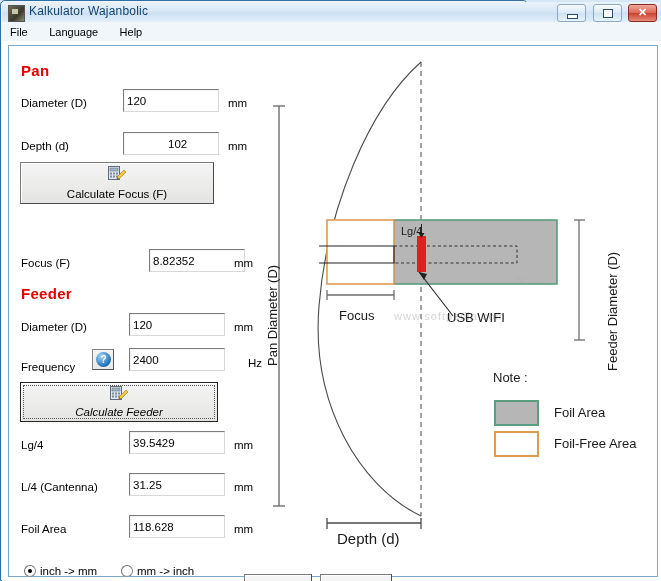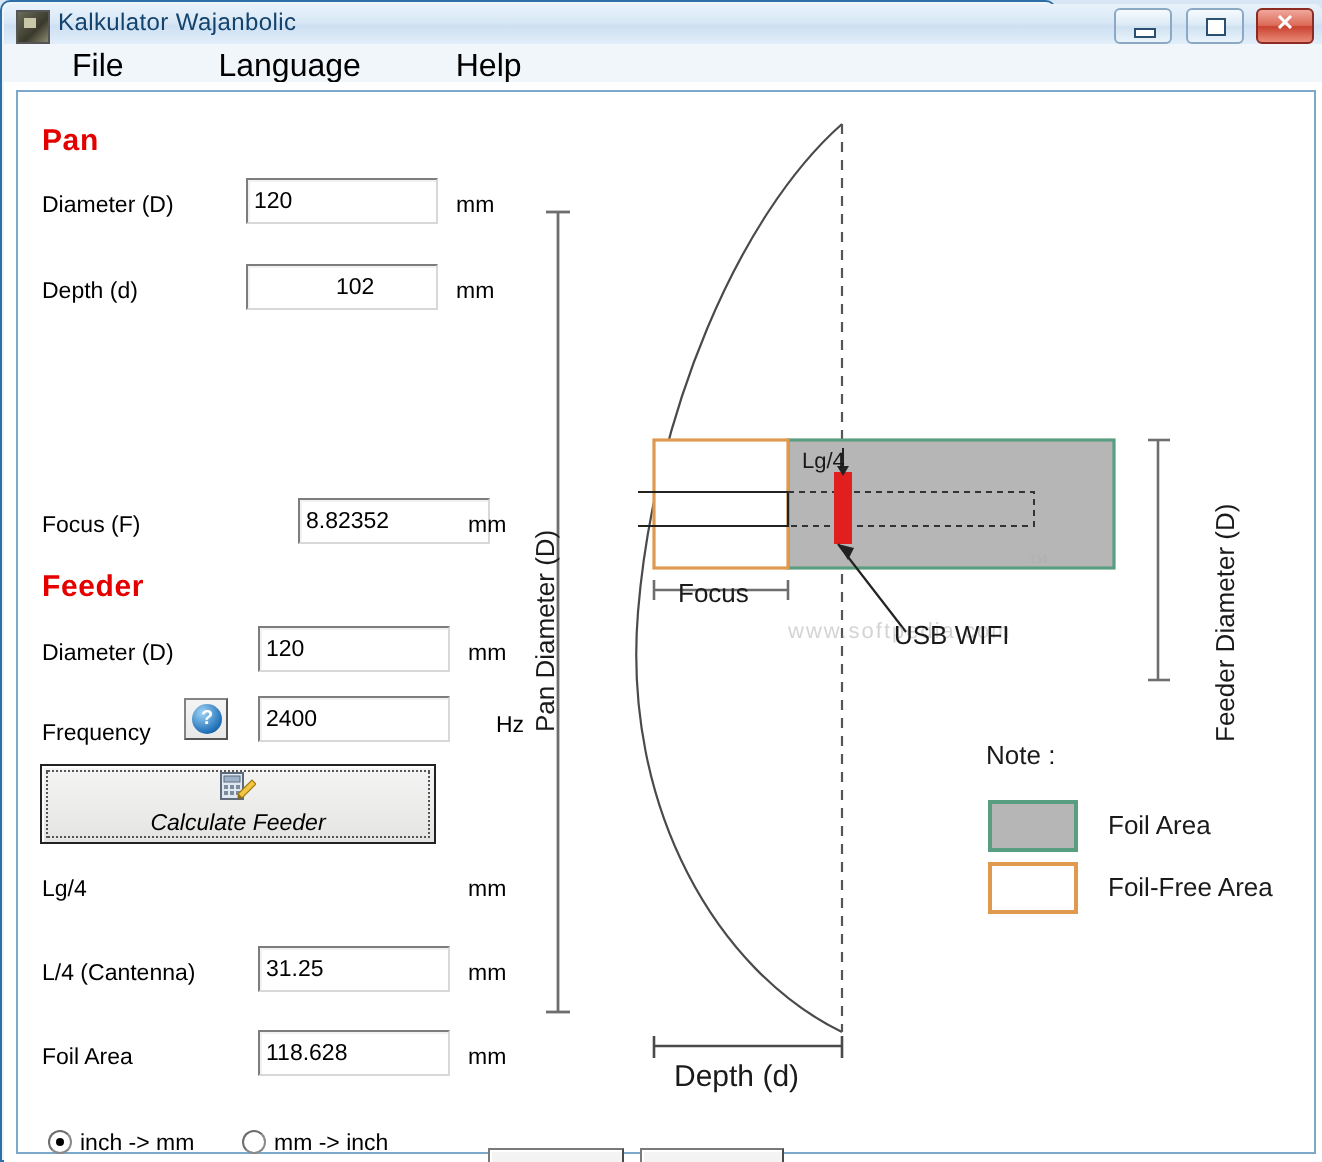--- a/index.html
+++ b/index.html
@@ -62,21 +62,21 @@
     position:absolute;left:9px;top:4px;width:8px;height:7px;
     border:1px solid #2b4f70;background:#fff;
   }
   
   .menubar{
     position:absolute;left:1px;top:21px;width:659px;height:19px;
     background:#f1f6fb;border-bottom:1px solid #c7d9e8;
   }
   .menu-item{
     display:inline-block;padding:2px 9px 2px 8px;margin-top:1px;
-    font-size:16px;color:#000;cursor:default;margin-left:26px;
+    font-size:11px;color:#000;cursor:default;
   }
   
   .client{
     position:absolute;left:1px;top:40px;width:659px;height:540px;
     background:#ffffff;
   }
   .panel{
     position:absolute;left:6px;top:4px;width:648px;height:530px;
     background:#fff;border:1px solid #7aa9cc;
   }
@@ -206,20 +206,37 @@
       <div class="sect-title" style="left:12px;top:16px;">Pan</div>
 
       <div class="flabel" style="left:12px;top:51px;">Diameter (D)</div>
       <input class="finput" style="left: 114px; top: 43px; width: 96px; height: 23px;" value="120">
       <div class="unit" style="left:219px;top:51px;">mm</div>
 
       <div class="flabel" style="left:12px;top:94px;">Depth (d)</div>
       <input class="finput" style="left: 114px; top: 86px; width: 96px; height: 23px; padding-left: 44px;" value="102">
       <div class="unit" style="left:219px;top:94px;">mm</div>
 
+      <div class="calcbtn" style="left:11px;top:116px;width:194px;height:42px;">
+        <span class="ico">
+          <svg width="18" height="15" viewBox="0 0 18 15">
+            <rect x="0.5" y="0.5" width="11" height="13" fill="#dfe7f0" stroke="#5d6b7c"></rect>
+            <rect x="2" y="2" width="8" height="3" fill="#9fb3c8" stroke="#5d6b7c" stroke-width="0.5"></rect>
+            <rect x="2" y="6.5" width="2" height="2" fill="#7c8c9c"></rect>
+              <rect x="5" y="6.5" width="2" height="2" fill="#7c8c9c"></rect>
+              <rect x="8" y="6.5" width="2" height="2" fill="#7c8c9c"></rect>
+            <rect x="2" y="9.5" width="2" height="2" fill="#7c8c9c"></rect>
+              <rect x="5" y="9.5" width="2" height="2" fill="#7c8c9c"></rect>
+              <rect x="8" y="9.5" width="2" height="2" fill="#7c8c9c"></rect>
+            <path d="M9 11 L16 4 L18 6 L11 13 Z" fill="#f4c542" stroke="#a07a10" stroke-width="0.6"></path>
+            <path d="M9 11 L11 13 L8.6 13.6 Z" fill="#8a6b16"></path>
+          </svg>
+        </span>
+        <span class="txt">Calculate Focus (F)</span>
+      </div>
 
       <div class="flabel" style="left:12px;top:211px;">Focus (F)</div>
       <input class="finput" style="left: 120px; top: 203px; width: 96px; height: 23px; margin-left: 20px;" value="8.82352">
       <div class="unit" style="left:225px;top:211px;">mm</div>
 
       <div class="sect-title" style="left:12px;top:239px;">Feeder</div>
 
       <div class="flabel" style="left:12px;top:275px;">Diameter (D)</div>
       <input class="finput" style="left: 120px; top: 267px; width: 96px; height: 23px;" value="120">
       <div class="unit" style="left:225px;top:275px;">mm</div>
@@ -244,20 +261,21 @@
               <rect x="5" y="9.5" width="2" height="2" fill="#7c8c9c"></rect>
               <rect x="8" y="9.5" width="2" height="2" fill="#7c8c9c"></rect>
             <path d="M9 11 L16 4 L18 6 L11 13 Z" fill="#f4c542" stroke="#a07a10" stroke-width="0.6"></path>
             <path d="M9 11 L11 13 L8.6 13.6 Z" fill="#8a6b16"></path>
           </svg>
         </span>
         <span class="txt">Calculate Feeder</span>
       </div>
 
       <div class="flabel" style="left:12px;top:393px;">Lg/4</div>
+      <input class="finput" style="left: 120px; top: 385px; width: 96px; height: 23px;" value="39.5429">
       <div class="unit" style="left:225px;top:393px;">mm</div>
 
       <div class="flabel" style="left:12px;top:435px;">L/4 (Cantenna)</div>
       <input class="finput" style="left: 120px; top: 427px; width: 96px; height: 23px;" value="31.25">
       <div class="unit" style="left:225px;top:435px;">mm</div>
 
       <div class="flabel" style="left:12px;top:477px;">Foil Area</div>
       <input class="finput" style="left: 120px; top: 469px; width: 96px; height: 23px;" value="118.628">
       <div class="unit" style="left:225px;top:477px;">mm</div>
 
@@ -344,21 +362,21 @@
         </svg>
 
         
         <div class="wm" style="left:265px;top:228px;font-size:10px;letter-spacing:0;">™</div>
         <div class="wm2" style="left:145px;top:262px;">www.softpedia.com</div>
 
         
         <div class="vlabel" style="left:16px;top:318px;">Pan Diameter (D)</div>
         <div class="vlabel" style="left:356px;top:323px;">Feeder Diameter (D)</div>
 
-        <div class="dlabel" style="left:90px;top:241px;">Focus</div>
+        <div class="dlabel" style="left:90px;top:260px;">Focus</div>
         <div class="dlabel" style="left:88px;top:482px;font-size:15px;">Depth (d)</div>
         <div class="dlabel" style="left:152px;top:177px;font-size:11px;">Lg/4</div>
         <div class="dlabel" style="left:198px;top:262px;">USB WIFI</div>
 
         
         <div class="note-title" style="left:244px;top:322px;">Note :</div>
         <div class="swatch sw-foil" style="left:245px;top:352px;"></div>
         <div class="note-lbl" style="left:305px;top:357px;">Foil Area</div>
         <div class="swatch sw-free" style="left:245px;top:383px;"></div>
         <div class="note-lbl" style="left:305px;top:388px;">Foil-Free Area</div>

